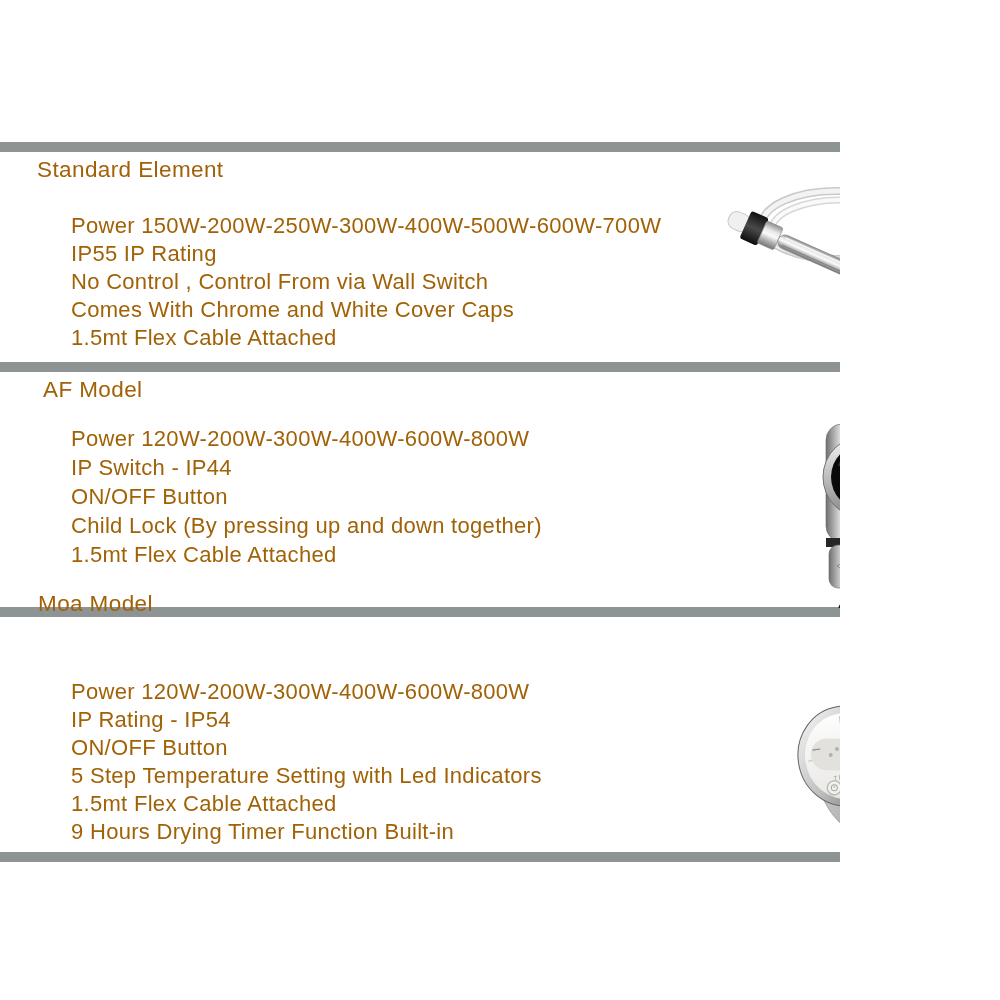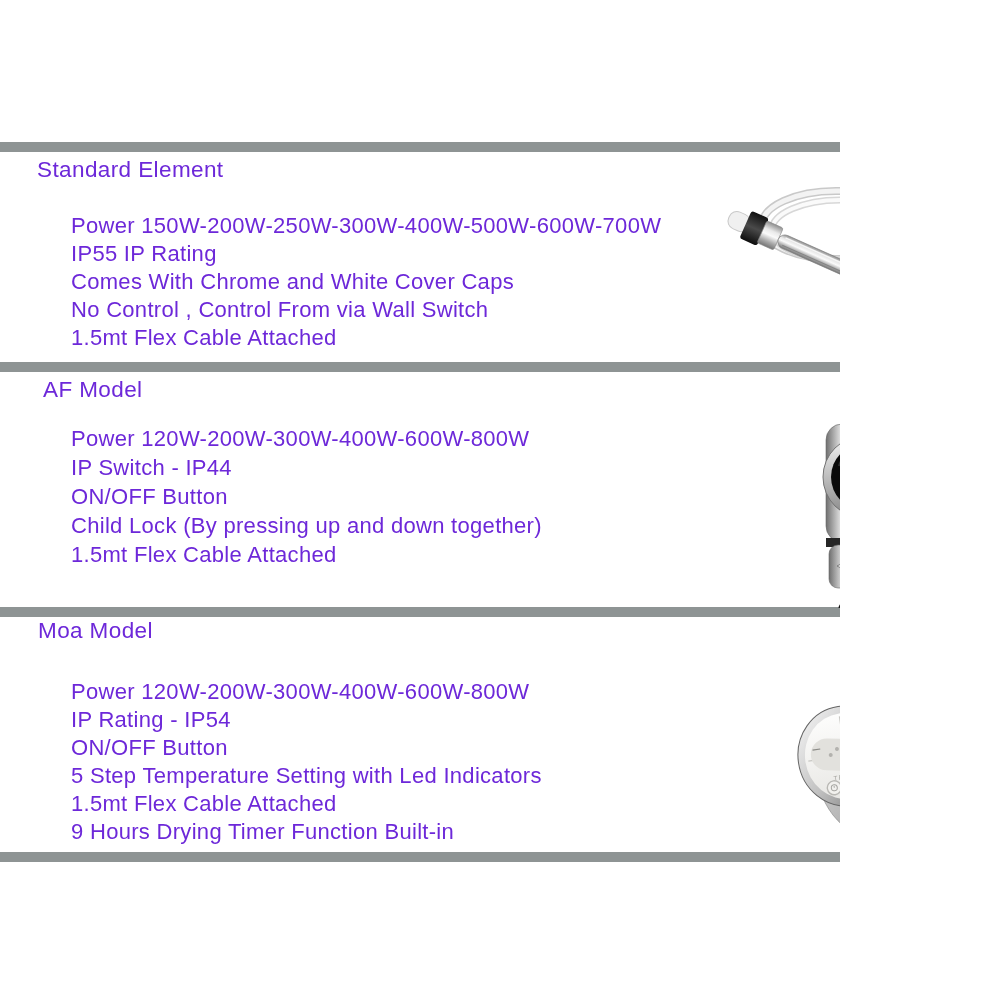--- a/index.html
+++ b/index.html
@@ -4,21 +4,21 @@
 <style>
   * { margin: 0; padding: 0; box-sizing: border-box; }
   html, body { background: #ffffff; }
   .canvas {
     position: relative;
     width: 840px;
     height: 1000px;
     background: #ffffff;
     overflow: hidden;
     font-family: "Liberation Sans", sans-serif;
-    color: #6d28d9;
+    color: #a16207;
   }
   .bar {
     position: absolute;
     left: 0;
     width: 1000px;
     height: 10px;
     background: #8e9494;
   }
   .sec-title {
     position: absolute;
@@ -48,22 +48,22 @@
   <div class="bar" style="top:142px"></div>
   <div class="bar" style="top:362px"></div>
   <div class="bar" style="top:607px"></div>
   <div class="bar" style="top:852px"></div>
 
   <div class="sec-title" style="left:37px; top:157px">Standard Element</div>
 
   <div class="spec-list" style="left:37px; top:212px">
     <div>Power 150W-200W-250W-300W-400W-500W-600W-700W</div>
     <div>IP55 IP Rating</div>
+    <div>No Control , Control From via Wall Switch</div>
     <div>Comes With Chrome and White Cover Caps</div>
-    <div>No Control , Control From via Wall Switch</div>
     <div>1.5mt Flex Cable Attached</div>
   </div>
 
   <div class="photo" style="left:718px; top:185px">
     <svg width="275" height="165" viewBox="0 0 275 165">
       <defs>
         <linearGradient id="gRod" x1="0" y1="0" x2="0" y2="1">
           <stop offset="0" stop-color="#8f8f8f"></stop>
           <stop offset="0.3" stop-color="#e9e9e9"></stop>
           <stop offset="0.5" stop-color="#fafafa"></stop>
@@ -175,21 +175,21 @@
       <polygon points="85,196 75,191 75,201" fill="#ececec" stroke="#6d6d6d" stroke-width="0.8"></polygon>
       <g>
         <circle cx="58" cy="207" r="8.5" fill="url(#gBtn)" stroke="#6d6d6d" stroke-width="1"></circle>
         <circle cx="58" cy="207" r="4.5" fill="#b2b2b2" stroke="#555555" stroke-width="1"></circle>
       </g>
 
       <path d="M56 217 C 53 226, 45 230, 38 238" stroke="#161616" stroke-width="11" fill="none" stroke-linecap="round"></path>
     </svg>
   </div>
 
-  <div class="sec-title" style="left:38px; top:618px">Moa Model</div>
+  <div class="sec-title" style="left:38px; top:591px">Moa Model</div>
 
   <div class="spec-list" style="left:37px; top:678px">
     <div>Power 120W-200W-300W-400W-600W-800W</div>
     <div>IP Rating - IP54</div>
     <div>ON/OFF Button</div>
     <div>5 Step Temperature Setting with Led Indicators</div>
     <div>1.5mt Flex Cable Attached</div>
     <div>9 Hours Drying Timer Function Built-in</div>
   </div>
 

